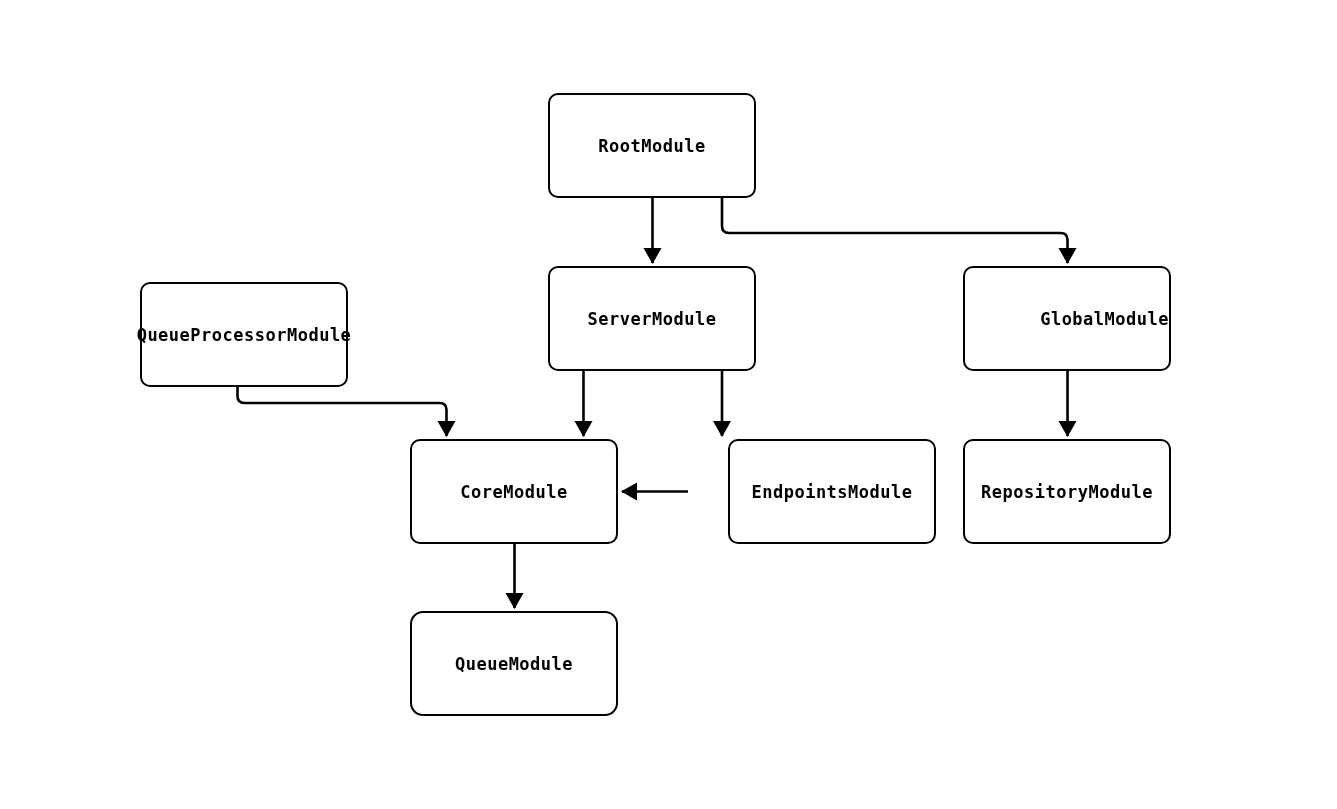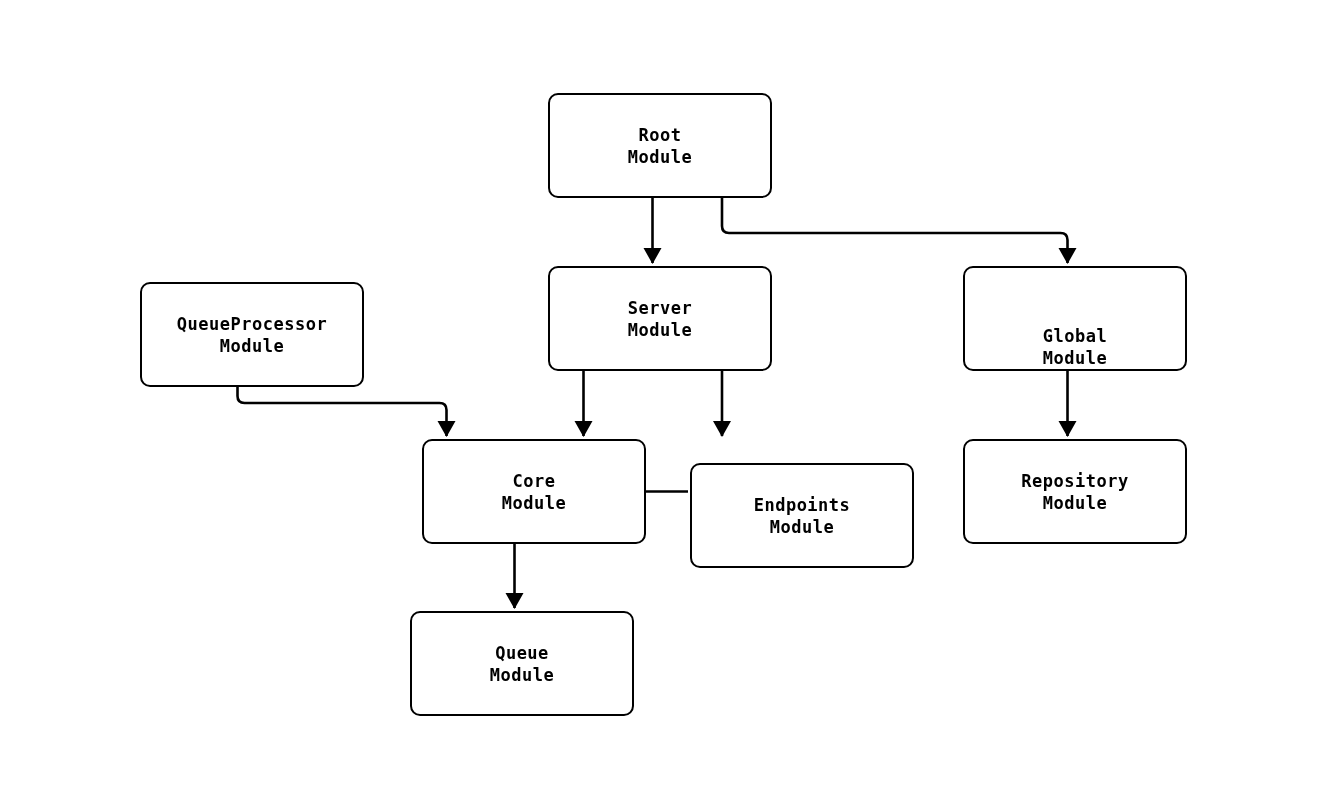--- a/index.html
+++ b/index.html
@@ -18,26 +18,26 @@
     position:absolute;left:0;top:0;width:1337px;height:809px;
   }
   .edge{
     fill:none;
     stroke:var(--stroke);
     stroke-width:2.6px;
   }
   .arrowhead{fill:var(--stroke);}
   .node{
     position:absolute;
-    width:224px;height:105px;
+    width:208px;height:105px;
     box-sizing:border-box;
     background:var(--fill);
     border:2.7px solid var(--stroke);
     border-radius:10px;
-    display:flex;flex-direction:column;
+    display:flex;
     align-items:center;justify-content:center;
     font-weight:bold;font-size:17px;line-height:22px;
     color:var(--text);
     text-align:center;
     letter-spacing:0.5px;
   }
 </style>
 </head>
 <body>
 
@@ -67,30 +67,30 @@
         <div>Module</div>
       </div>
       <div class="node" style="left: 548px; top: 266px;">
         <div>Server</div>
         <div>Module</div>
       </div>
       <div class="node" style="left: 963px; top: 266px; justify-content: flex-end;">
         <div>Global</div>
         <div>Module</div>
       </div>
-      <div class="node" style="left: 410px; top: 439px; margin-left: 12px;">
+      <div class="node" style="left: 410px; top: 439px;">
         <div>Core</div>
         <div>Module</div>
       </div>
-      <div class="node" style="left: 690px; top: 439px; margin-top: 24px;">
+      <div class="node" style="left: 728px; top: 439px;">
         <div>Endpoints</div>
         <div>Module</div>
       </div>
       <div class="node" style="left: 963px; top: 439px; border-radius: 10px;">
         <div>Repository</div>
         <div>Module</div>
       </div>
-      <div class="node" style="left: 410px; top: 611px;">
+      <div class="node" style="left: 410px; top: 611px; border-radius: 13px;">
         <div>Queue</div>
         <div>Module</div>
       </div>
     </div>
 </div>
 
 </body></html>

